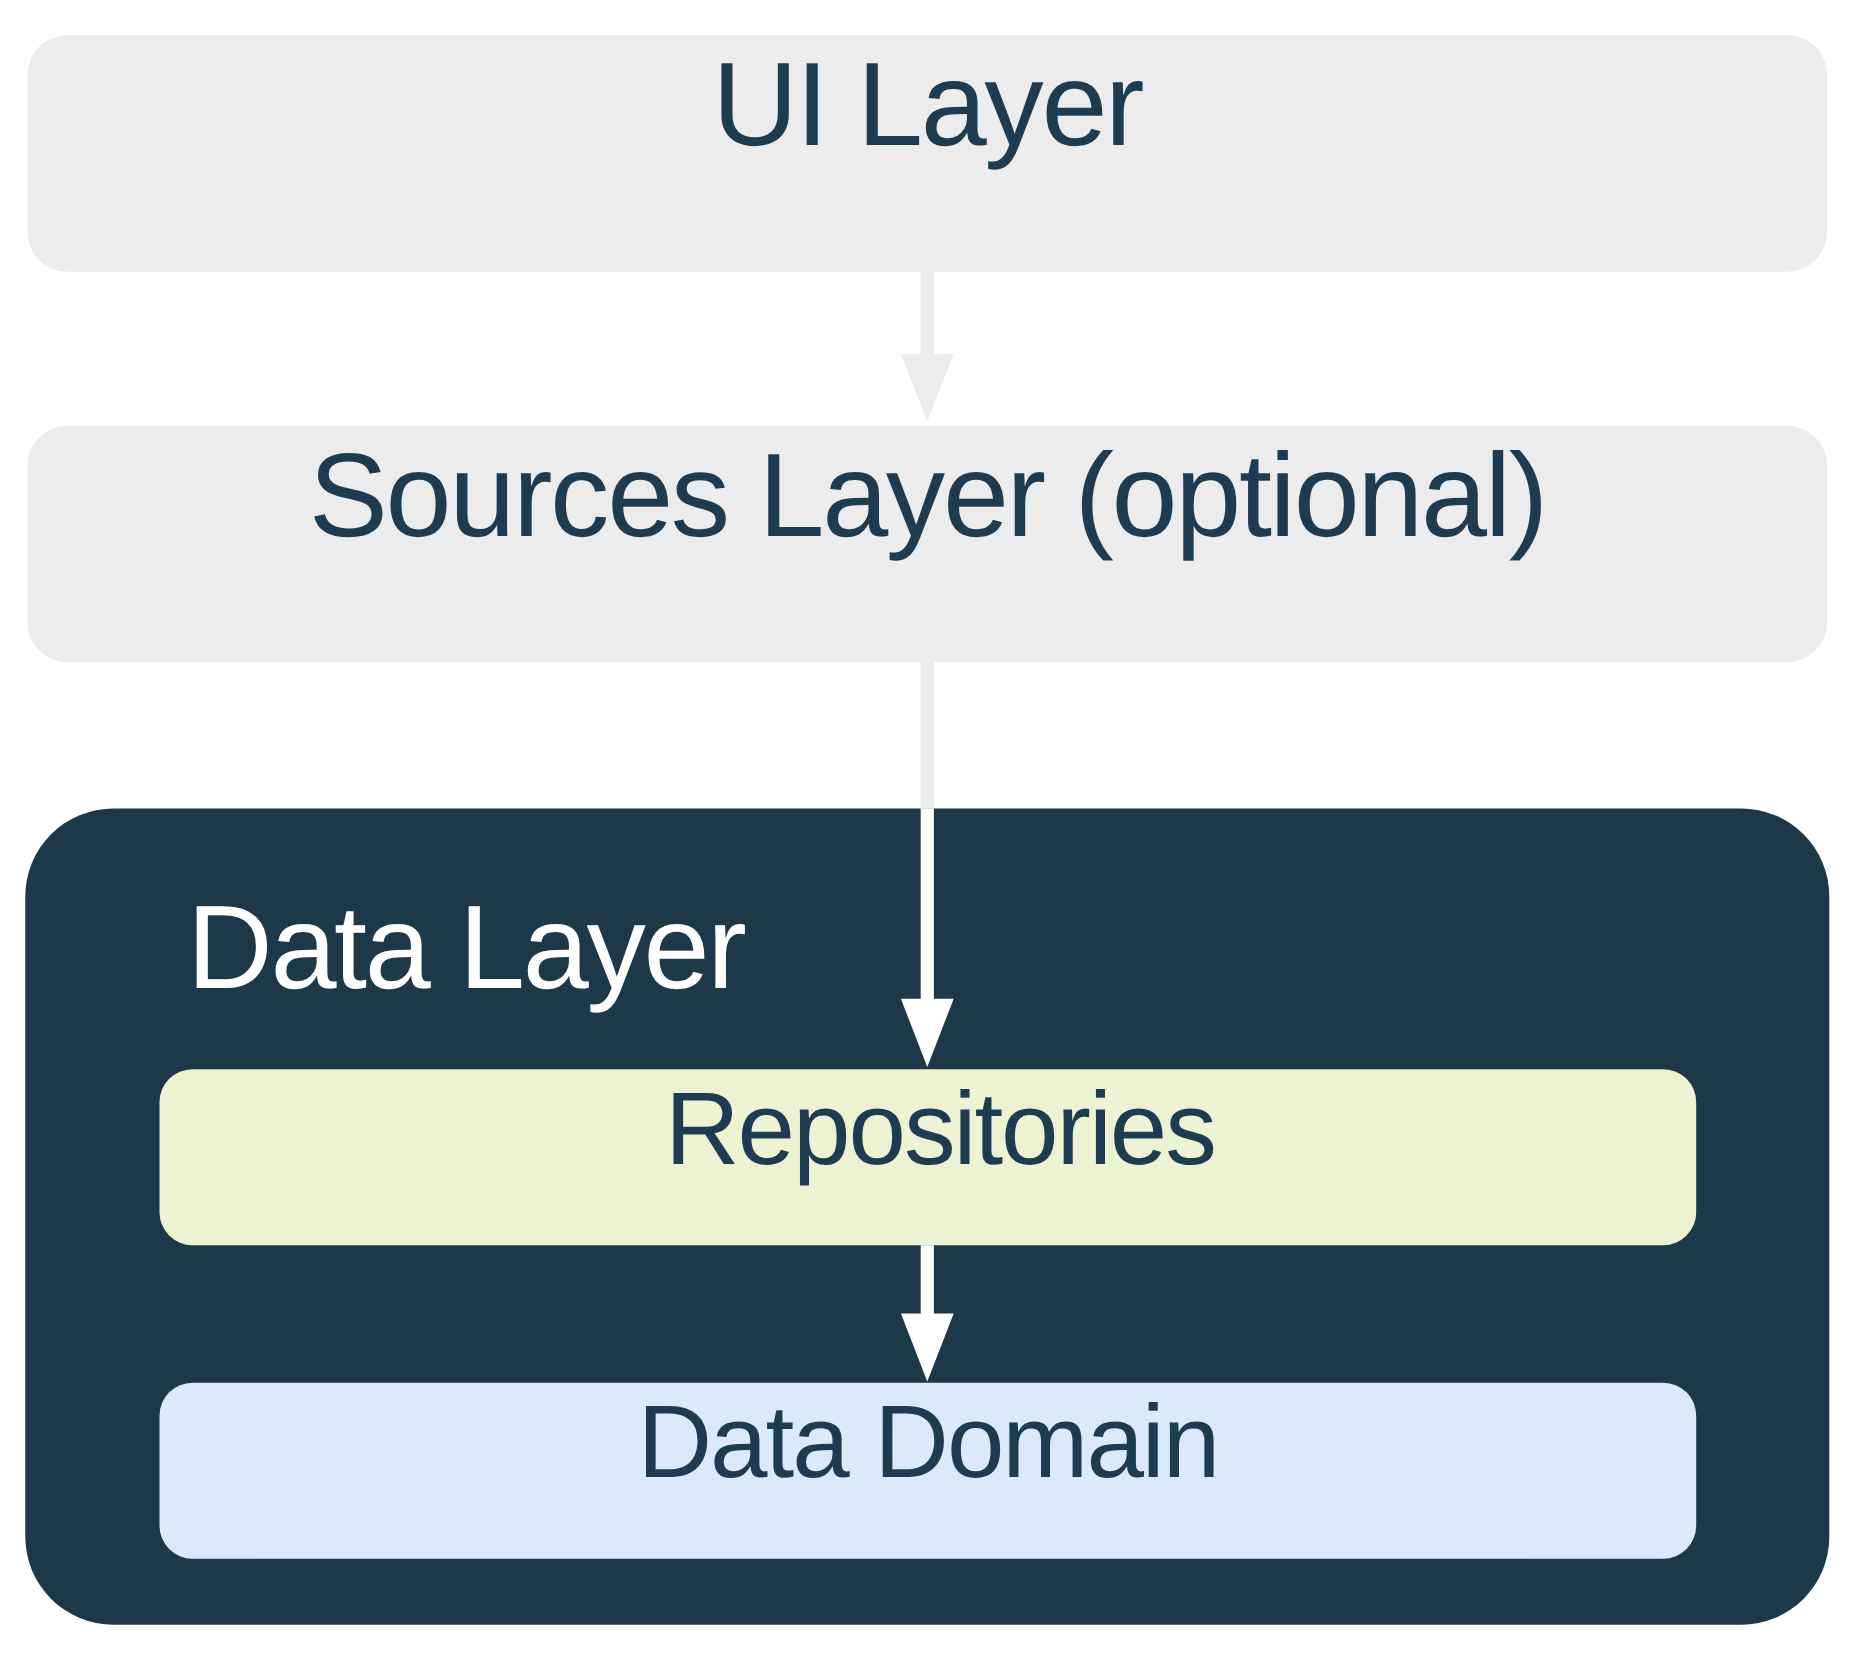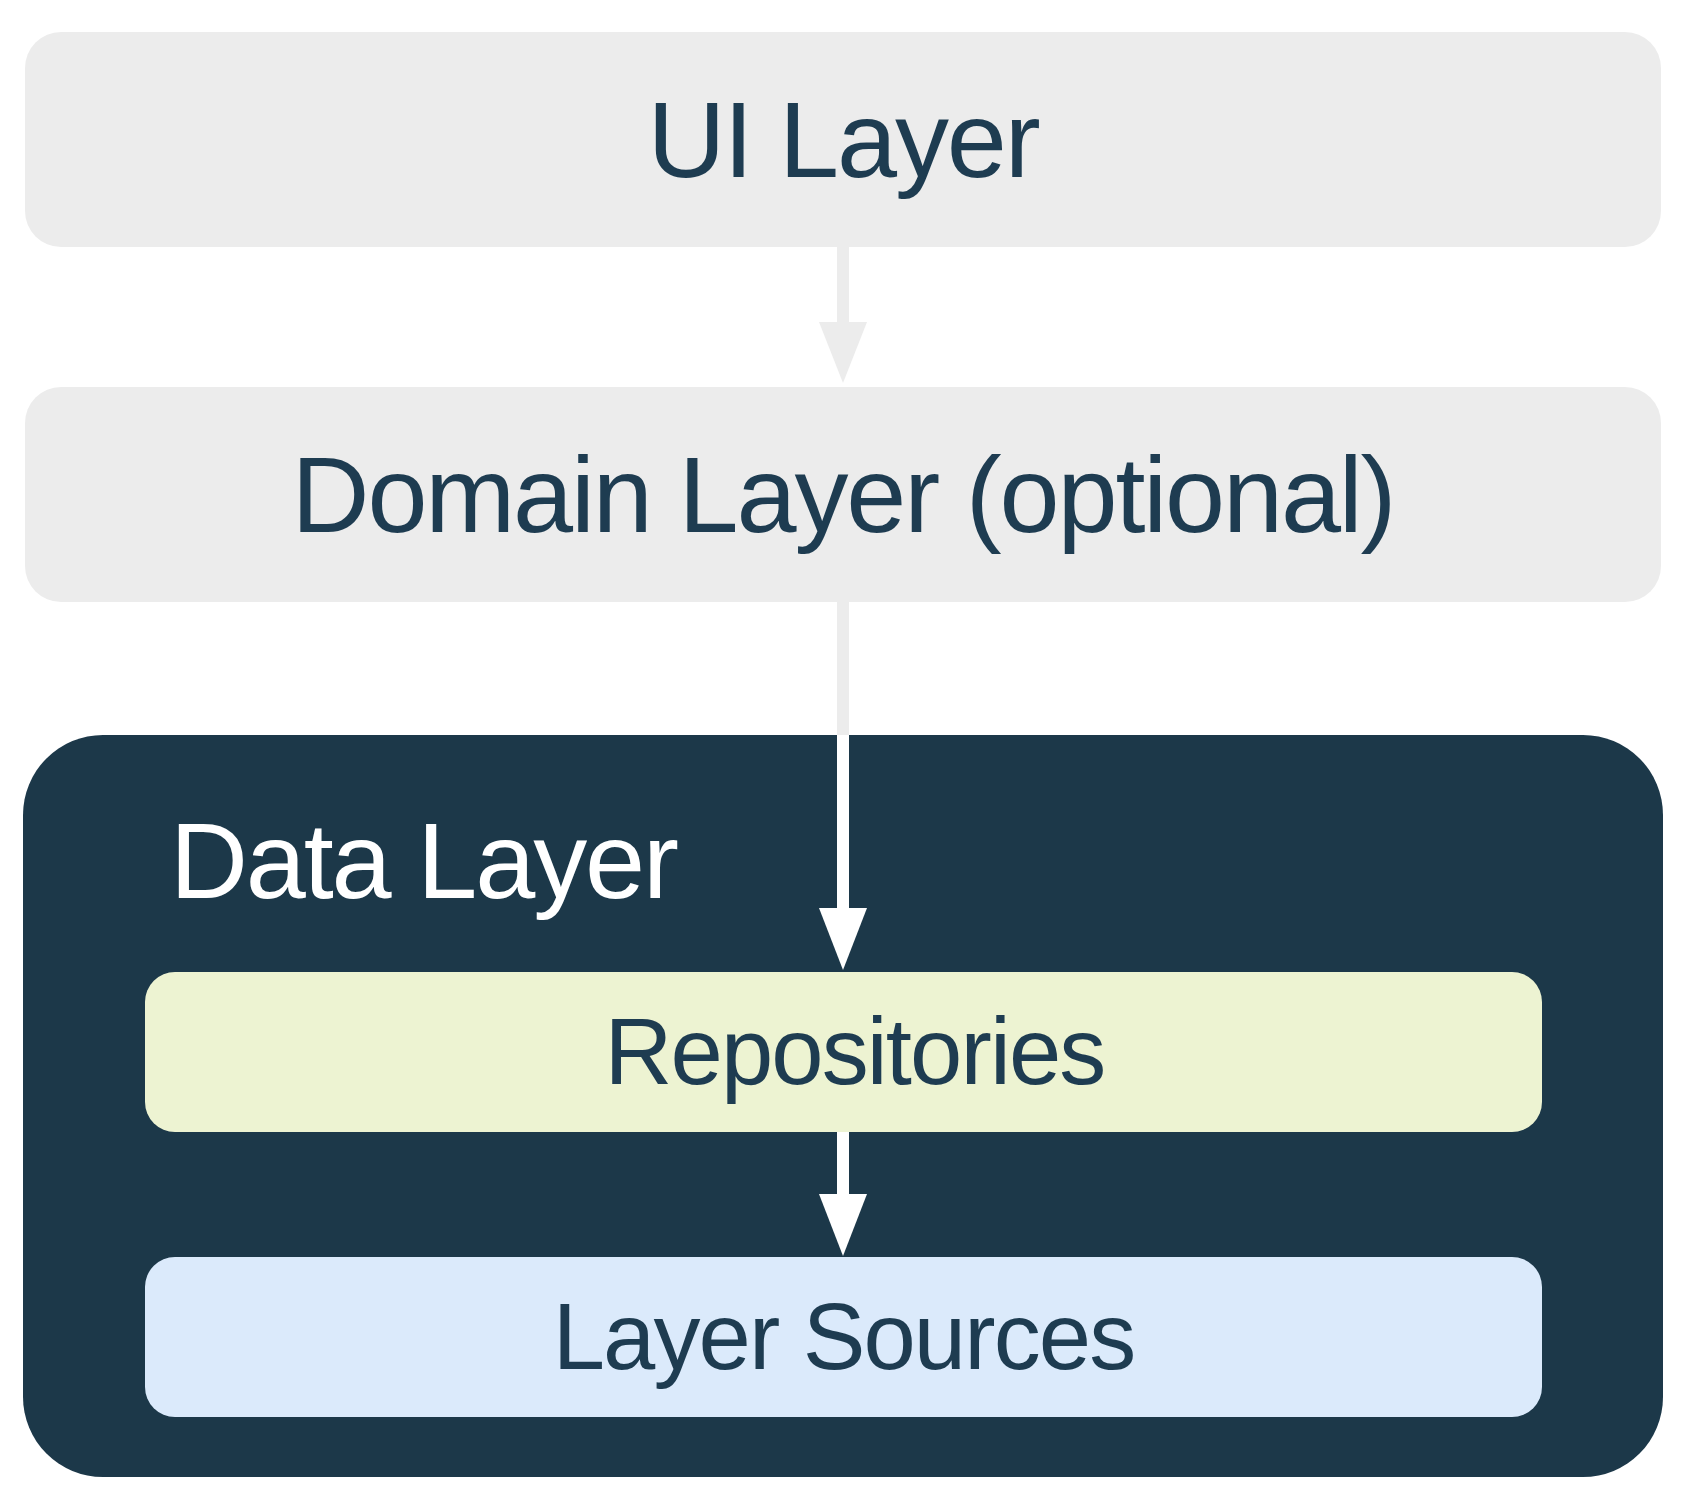--- a/index.html
+++ b/index.html
@@ -22,21 +22,20 @@
   .canvas {
     position: relative;
     width: 1693px;
     height: 1511px;
     background: var(--background);
     overflow: hidden;
   }
   .box {
     position: absolute;
     display: flex;
-    align-items: center;
     justify-content: center;
     letter-spacing: -0.02em;
   }
   .layer-gray {
     left: 25px;
     width: 1636px;
     height: 215px;
     border-radius: 36px;
     background: var(--layer-box-gray);
     font-size: 108px;
@@ -109,21 +108,21 @@
   <div class="box layer-gray ui-layer">
     <span>UI Layer</span>
   </div>
 
   <div>
     <div class="arrow-line gray-fill a1-line"></div>
     <div class="arrow-head a1-head"></div>
   </div>
 
   <div class="box layer-gray domain-layer">
-    <span>Domain Layer (optional)</span>
+    <span>Sources Layer (optional)</span>
   </div>
 
   <div class="data-layer-container"></div>
   <div class="data-layer-title">Data Layer</div>
 
   <div>
     <div class="arrow-line gray-fill a2-line-gray"></div>
     <div class="arrow-line white-fill a2-line-white"></div>
     <div class="arrow-head a2-head"></div>
   </div>
@@ -131,16 +130,16 @@
   <div class="box inner-box repositories">
     <span>Repositories</span>
   </div>
 
   <div>
     <div class="arrow-line white-fill a3-line"></div>
     <div class="arrow-head a3-head"></div>
   </div>
 
   <div class="box inner-box data-sources">
-    <span>Layer Sources</span>
+    <span>Data Domain</span>
   </div>
 
 </div>
 
 </body></html>

